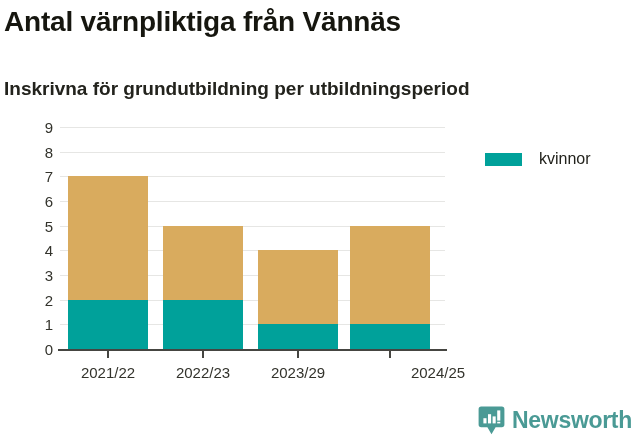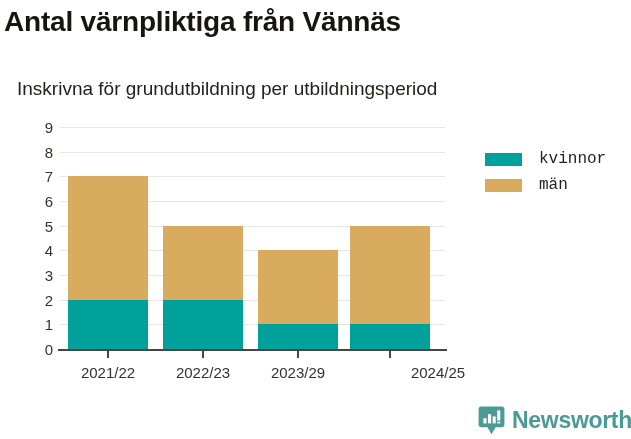--- a/index.html
+++ b/index.html
@@ -26,24 +26,23 @@
     font-weight: bold;
     letter-spacing: -0.2px;
     color: #16160f;
     white-space: nowrap;
   }
   #chart-subtitle {
     position: absolute;
     left: 4px;
     top: 78px;
     font-size: 19px;
-    font-weight: normal;
+    font-weight: bold;
     color: #23231d;
     white-space: nowrap;
-    margin-left: 13px;
   }
 
   
   #plot-area {
     position: absolute;
     left: 0;
     top: 118px;
     width: 460px;
     height: 240px;
   }
@@ -98,21 +97,20 @@
   
   #legend {
     position: absolute;
     left: 485px;
     top: 146px;
   }
   .legend-row {
     display: flex;
     align-items: center;
     height: 26px;
-    font-family: Liberation Mono, monospace;
   }
   .legend-swatch {
     width: 37px;
     height: 13px;
     flex: 0 0 auto;
   }
   .legend-swatch.women { background: #00a19a; }
   .legend-swatch.men   { background: #d9ab5e; }
   .legend-label {
     margin-left: 17px;
@@ -203,24 +201,20 @@
       <div class="x-tick-label" style="left: 203px; top: 246px;">2022/23</div>
       <div class="x-tick-label" style="left: 298px; top: 246px;">2023/29</div>
       <div class="x-tick-label" style="left: 390px; top: 246px; margin-left: 48px;">2024/25</div>
     </div>
 </div>
 
 <div id="legend">
   <div class="legend-row">
     <span class="legend-swatch women"></span>
     <span class="legend-label">kvinnor</span>
-  </div>
-  <div class="legend-row">
-    <span class="legend-swatch men"></span>
-    <span class="legend-label">män</span>
   </div>
 </div>
 
 <div id="footer-logo">
   <span id="logo-mark">
     <svg viewBox="0 0 27 29" width="27" height="29" aria-hidden="true">
       <path d="M3.2 0.6 H23.8 A2.6 2.6 0 0 1 26.4 3.2 V18.6 A2.6 2.6 0 0 1 23.8 21.2 H17.6 L13.5 28.2 L9.4 21.2 H3.2 A2.6 2.6 0 0 1 0.6 18.6 V3.2 A2.6 2.6 0 0 1 3.2 0.6 Z" fill="#4a9a95"></path>
       <rect x="5.4" y="12.2" width="3.1" height="5.2" fill="#ffffff"></rect>
       <rect x="10.0" y="8.2" width="3.1" height="9.2" fill="#ffffff"></rect>
       <rect x="14.6" y="10.4" width="3.1" height="7.0" fill="#ffffff"></rect>

